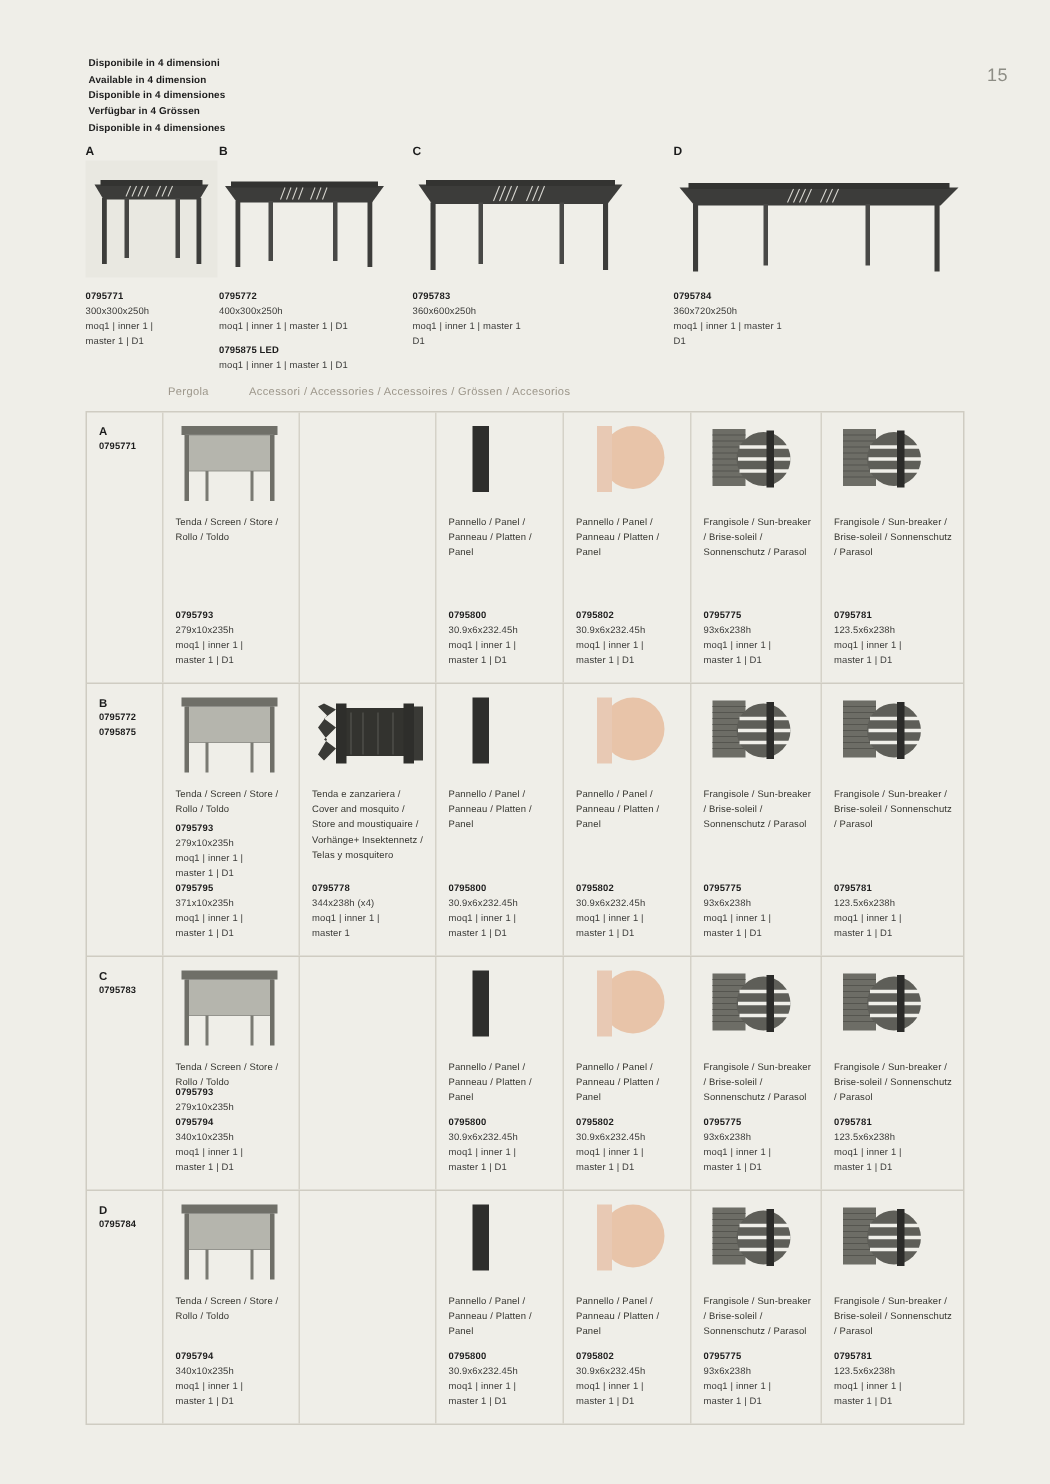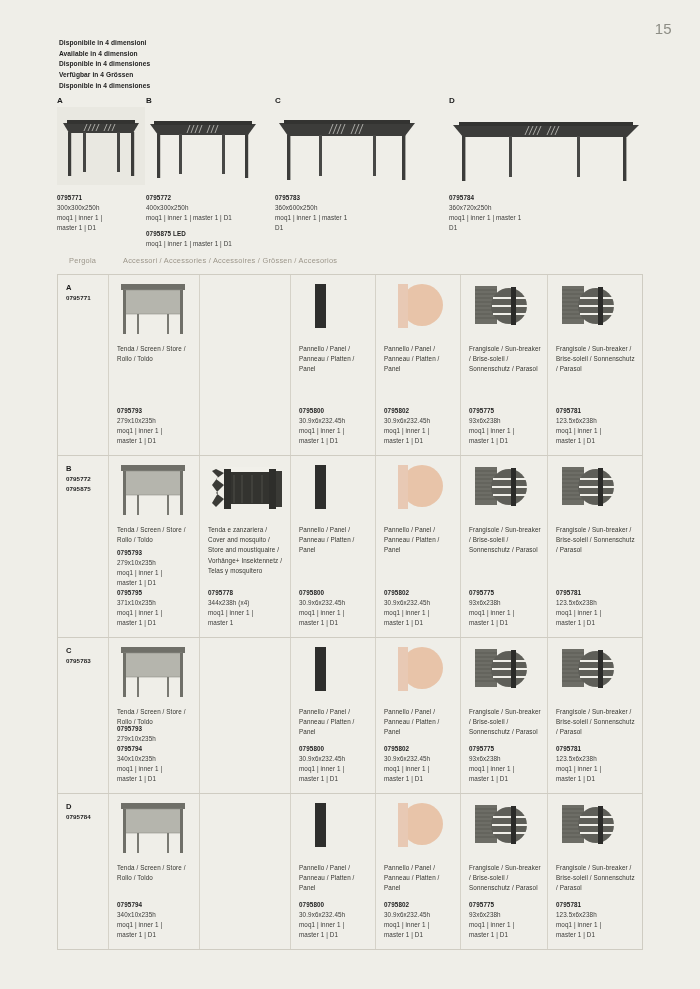--- a/index.html
+++ b/index.html
@@ -6,22 +6,22 @@
   html, body {
     width: 700px; height: 989px;
     background: #efeee8;
     font-family: "Liberation Sans", sans-serif;
     color: #1c1c1c;
     overflow: hidden;
   }
   .page { position: relative; width: 700px; height: 989px; }
 
   .page-number {
-    position: absolute; top: 20px; right: 28px;
-    font-size: 15px; color: #8d8d85; letter-spacing: .3px;
+    position: absolute; top: 43px; right: 28px;
+    font-size: 12px; color: #8d8d85; letter-spacing: .3px;
   }
 
   
   .intro { position: absolute; left: 59px; top: 38px; }
   .intro div { font-size: 6.6px; font-weight: bold; line-height: 1.62; letter-spacing: .08px; }
 
   
   .top-row { position: absolute; left: 57px; top: 96px; width: 600px; height: 145px; }
   .pergola-cell { position: absolute; top: 0; }
   .pergola-letter { font-size: 8px; font-weight: bold; margin-bottom: 2px; }
@@ -32,20 +32,21 @@
   .code-gap { height: 6px; }
 
   
   .pergola-art svg { display: block; }
 
   
   .tabs { position: absolute; left: 57px; top: 256px; width: 586px; height: 18px; }
   .tab {
     position: absolute; top: 0; font-size: 7.4px; letter-spacing: .25px;
     color: #9c968a;
+    margin-left: 43px;
   }
   .tab-pergola { left: 12px; }
   .tab-accessori { left: 66px; }
 
   
   .table {
     position: absolute; left: 57px; top: 274px;
     width: 586px; height: 676px;
     border: 1px solid #cfccc2;
     background: #efeee8;

